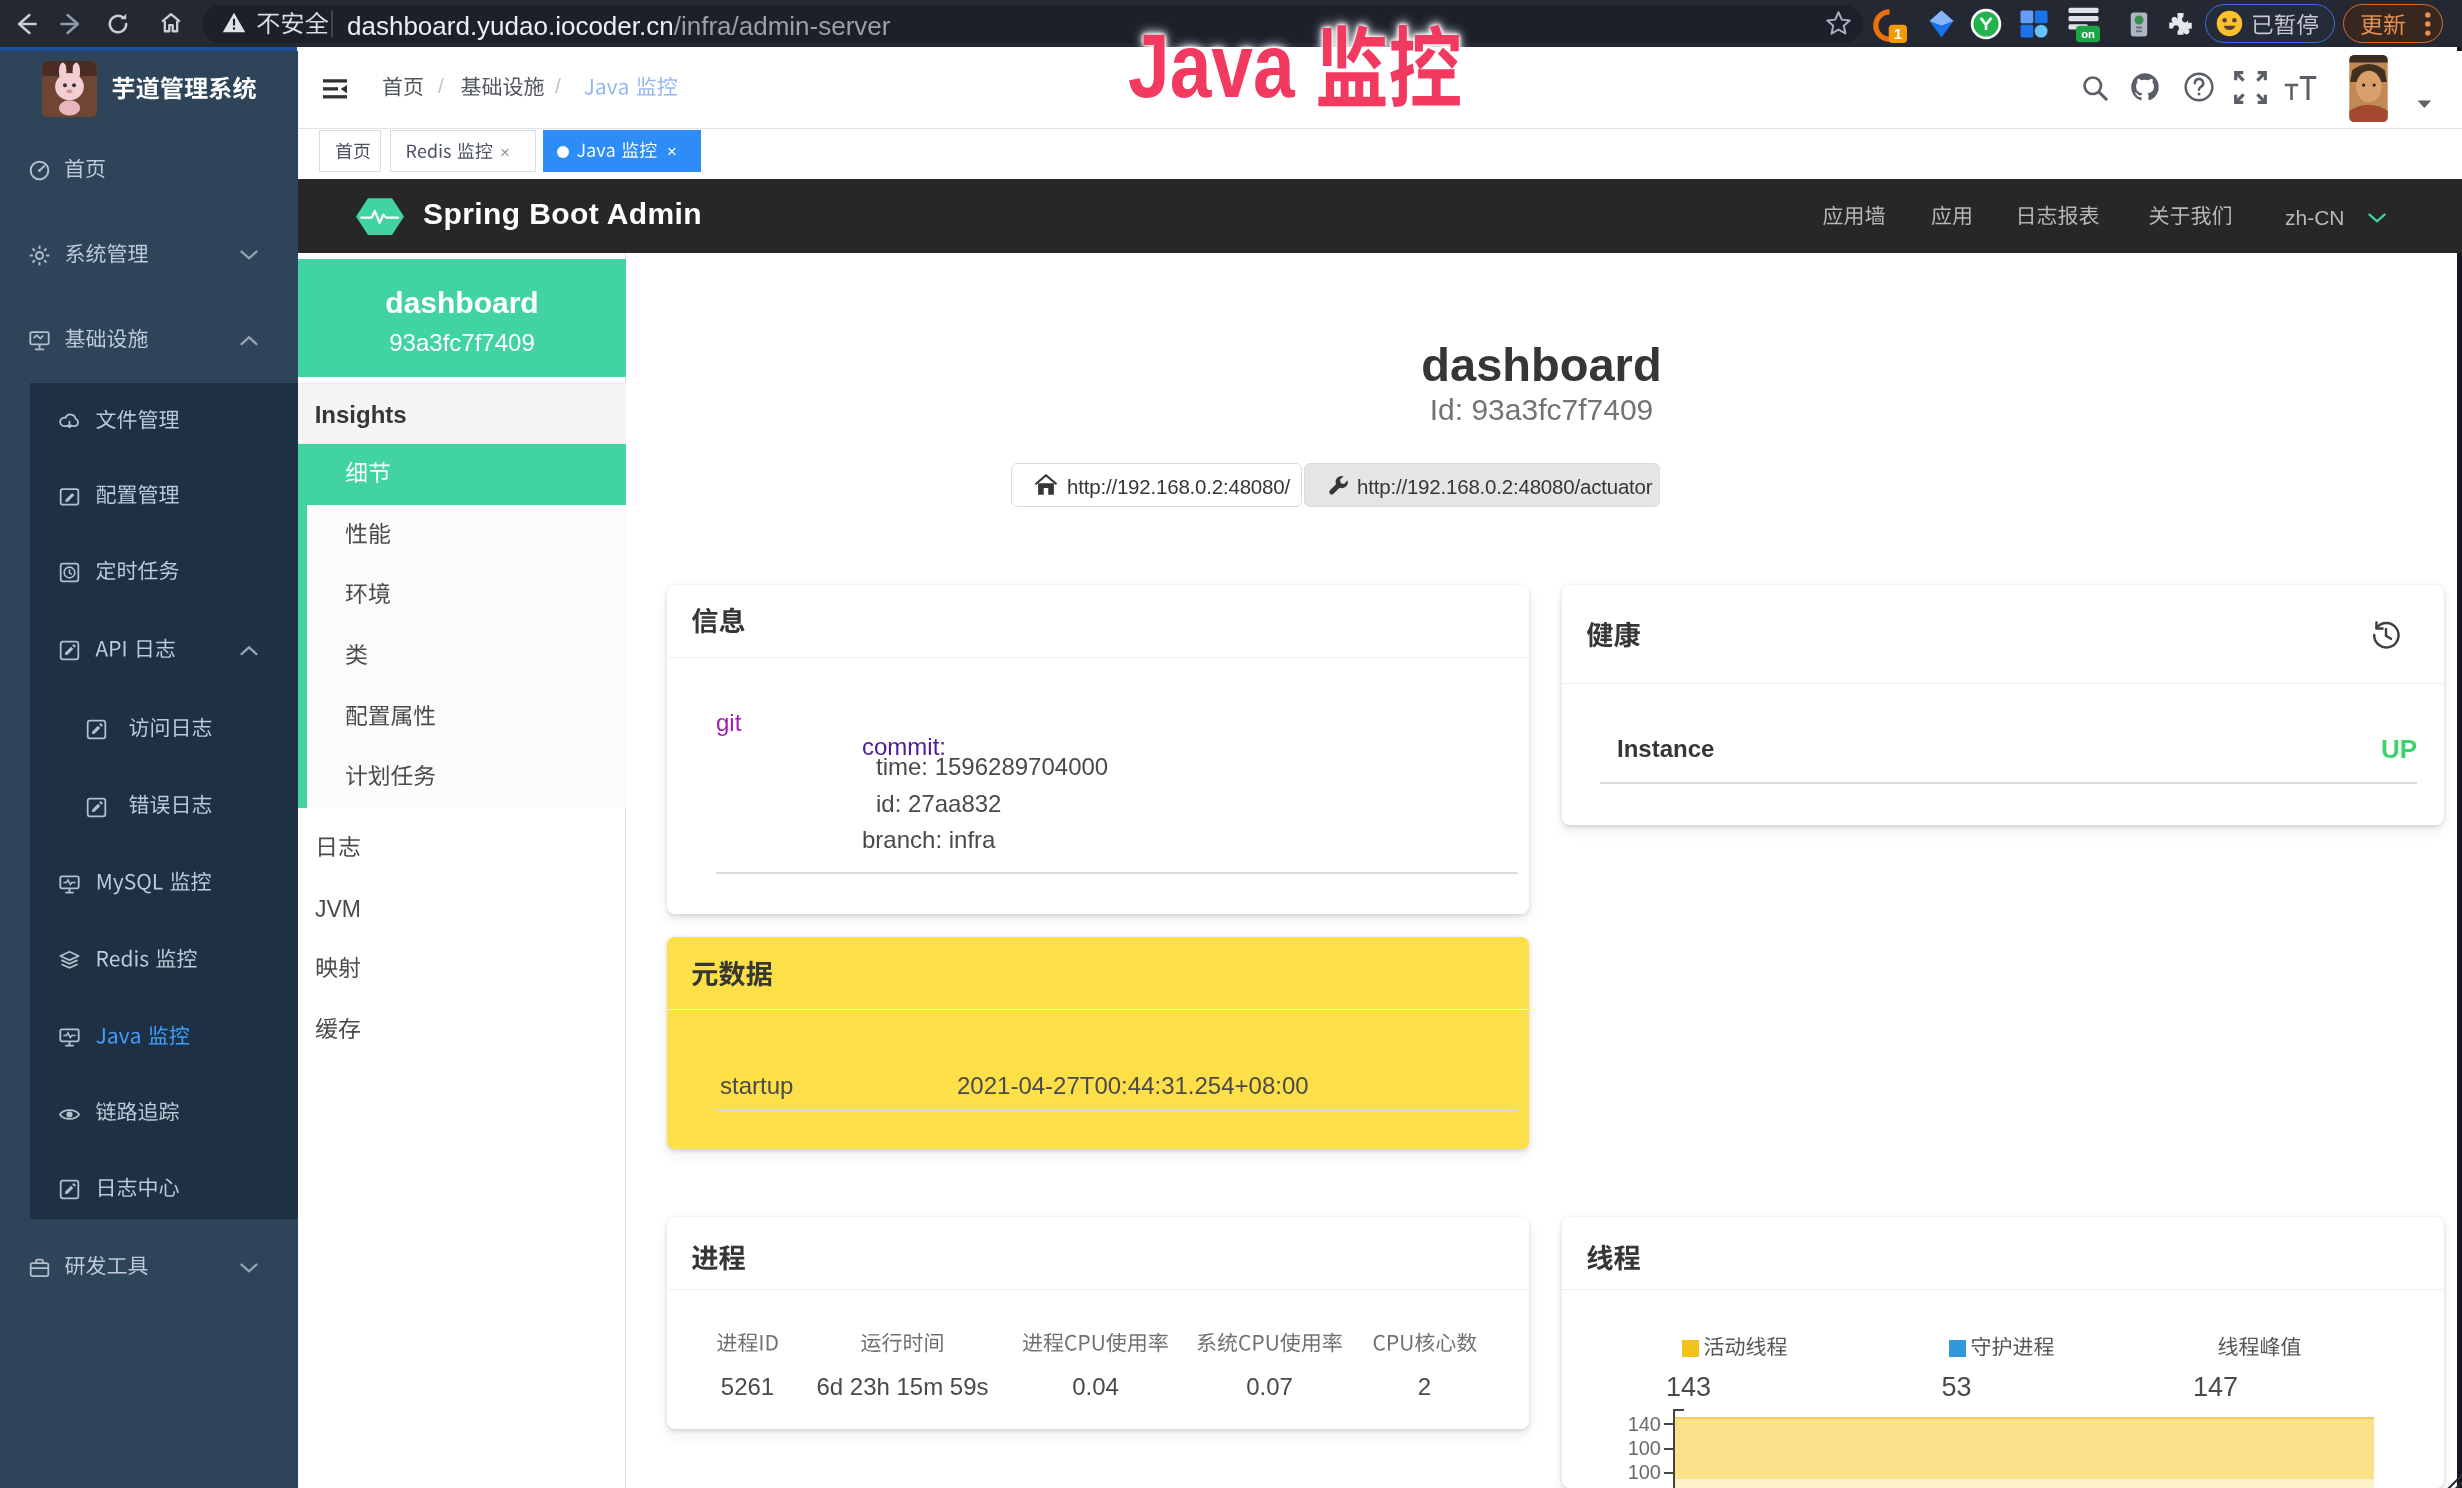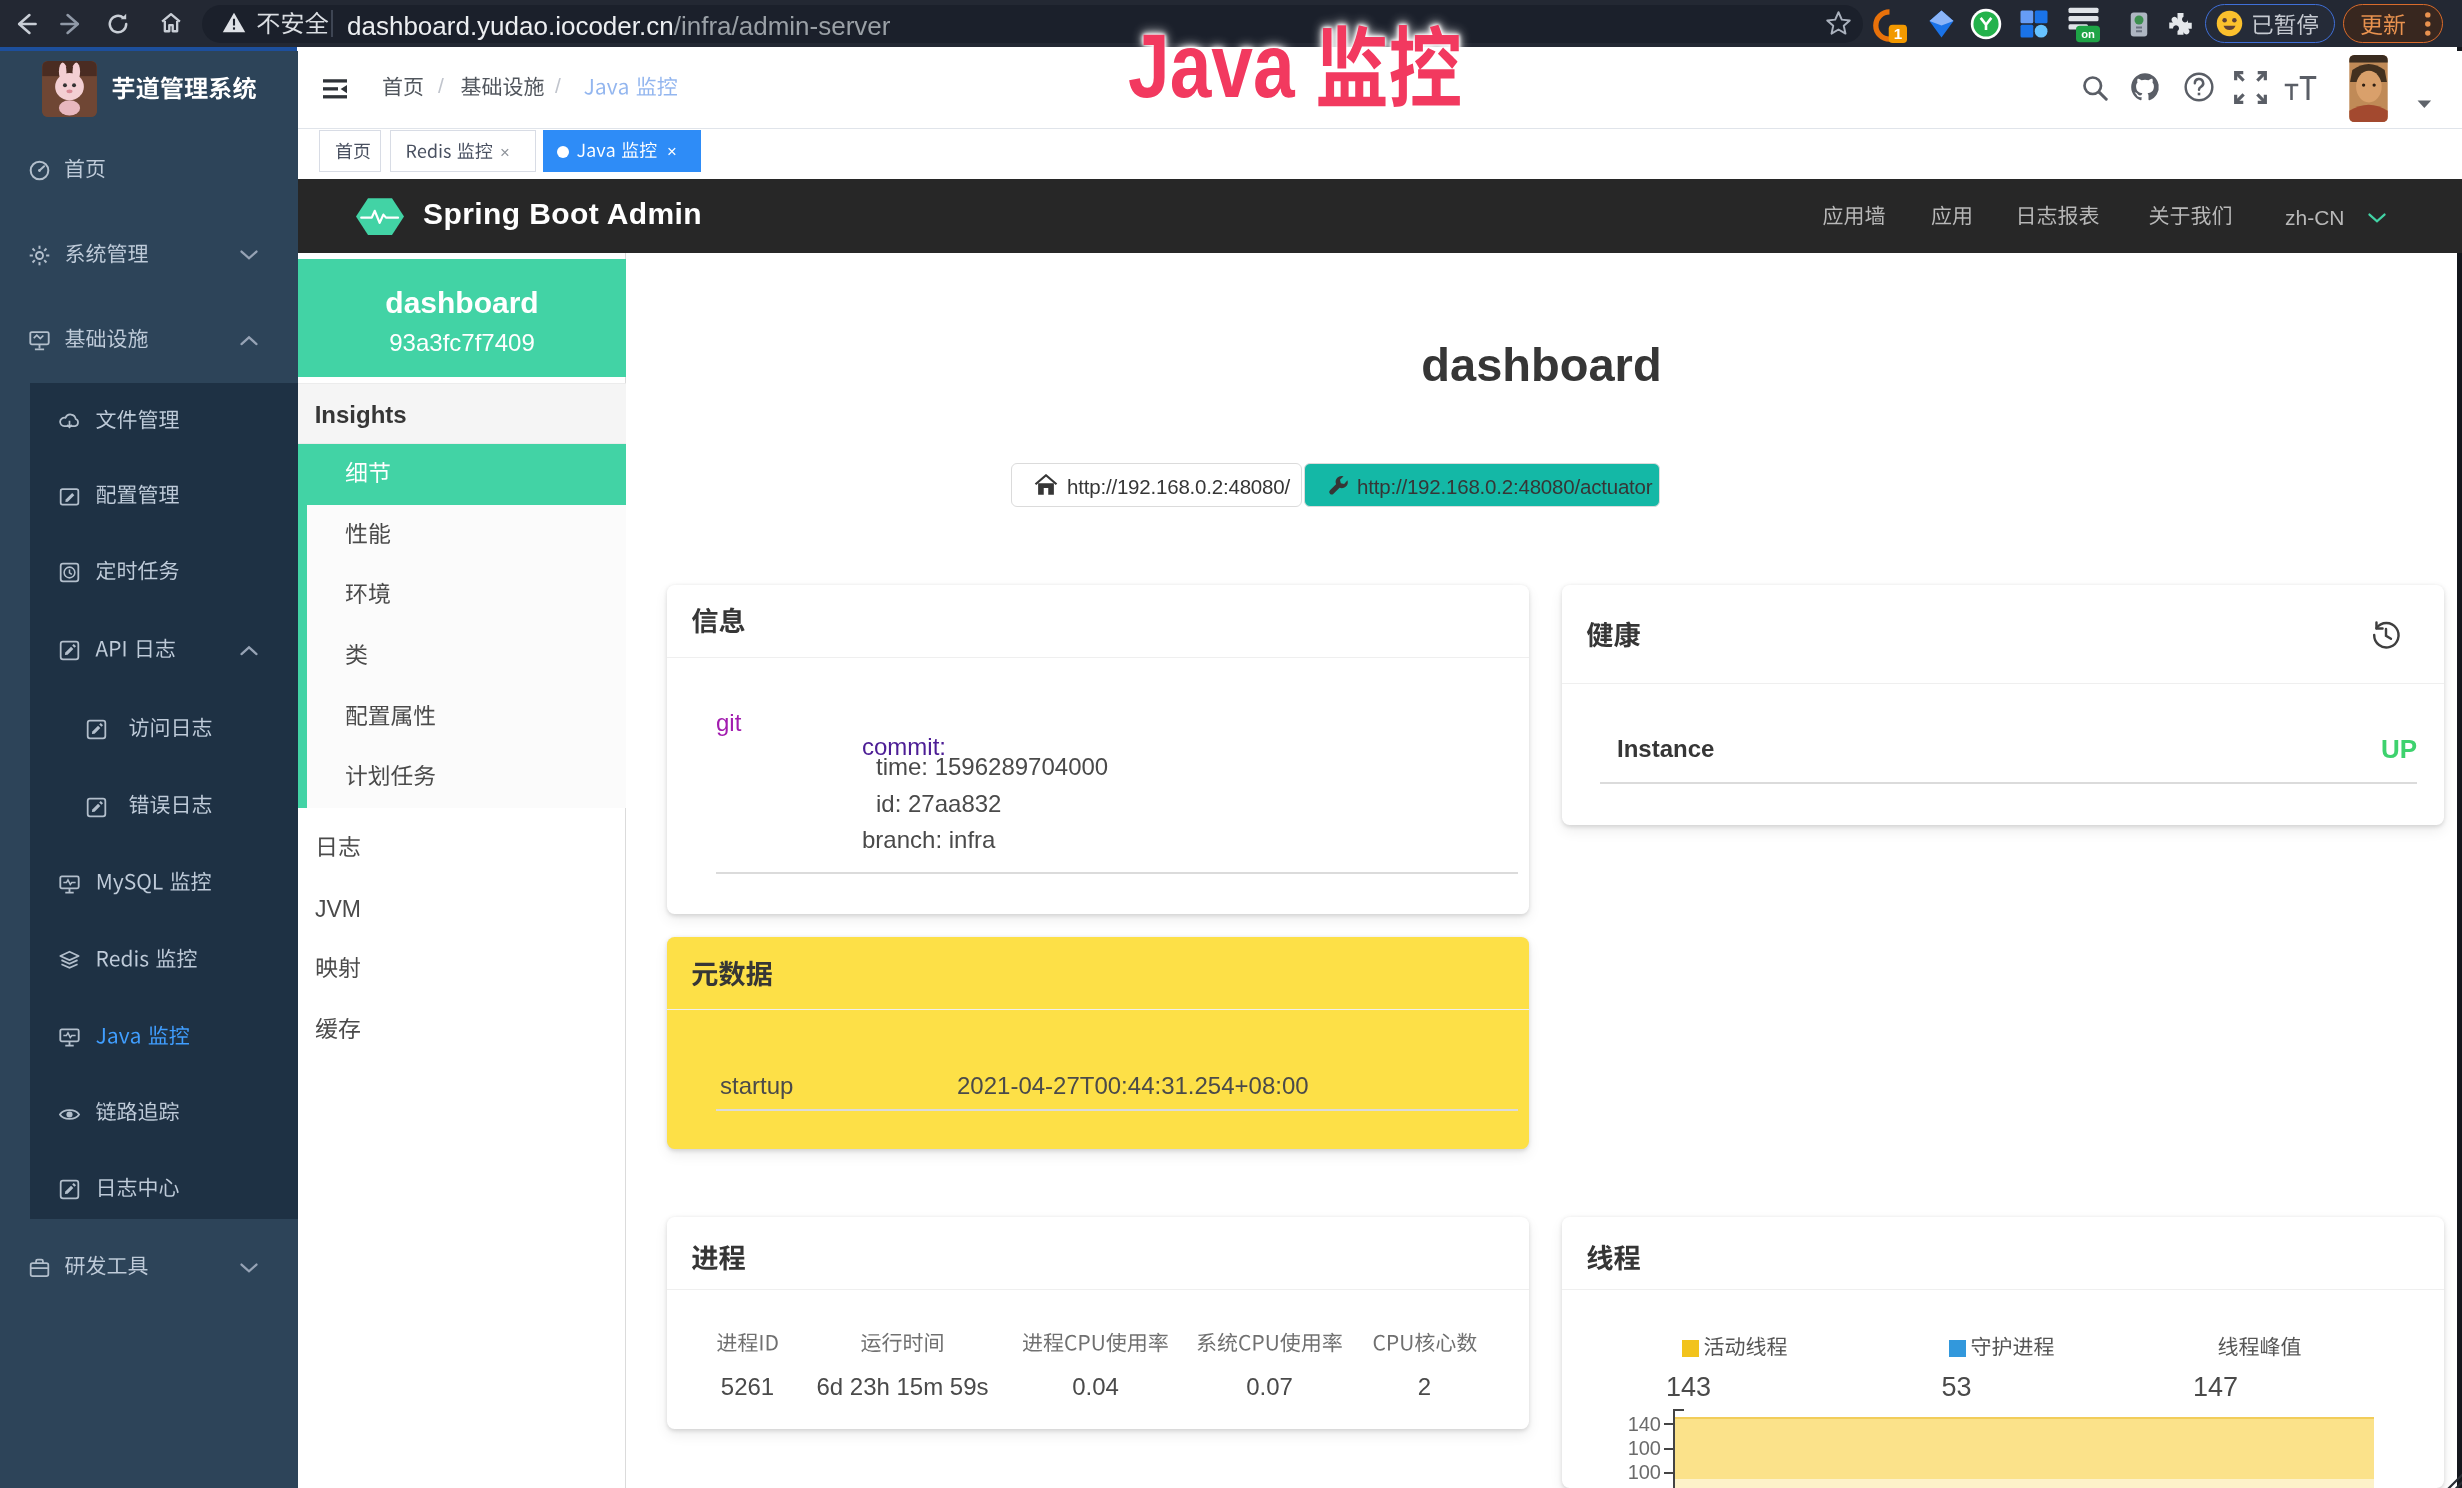--- a/index.html
+++ b/index.html
@@ -666,30 +666,31 @@
         </g>
       </svg></div>
 <div style="position:absolute;left:315px;top:1017px"><svg class="" width="46" height="26" viewBox="0 0 60 34" style="display:inline-block;vertical-align:middle;overflow:visible">
         <g fill="#4a4a4a" transform="translate(0 26.4) scale(0.030000 -0.030000)">
           <path transform="translate(0.0 0)" d="M35 52 52 -22C141 10 260 51 373 91L361 151C239 113 116 75 35 52ZM599 718C611 674 622 616 626 582L690 597C685 629 672 685 659 728ZM879 833C762 807 549 790 375 784C382 768 391 743 392 726C569 730 786 747 923 777ZM56 424C71 431 95 437 218 451C174 388 134 338 116 318C85 282 61 257 40 252C48 234 59 199 63 184C84 196 118 205 368 256C366 272 365 300 366 320L169 284C247 372 324 480 388 589L325 627C306 590 284 553 262 518L135 507C194 593 253 703 298 810L224 839C183 720 111 591 88 558C67 524 49 501 31 497C40 477 52 440 56 424ZM420 697C438 657 458 603 467 570L528 591C519 622 497 674 478 713ZM840 739C819 689 781 619 747 570H390V508H511L504 429H350V365H495C471 220 418 63 283 -26C300 -38 323 -61 333 -78C426 -13 484 79 520 179C552 131 590 88 635 52C576 16 507 -8 432 -25C445 -38 466 -66 473 -82C554 -62 628 -32 692 11C759 -32 839 -64 927 -83C937 -63 958 -34 974 -19C891 -4 815 22 750 57C811 113 858 186 888 281L846 300L832 297H554L567 365H952V429H576L584 508H940V570H820C849 614 883 667 911 716ZM559 239H800C775 180 738 132 693 93C636 134 591 183 559 239Z"></path>
           <path transform="translate(1000.0 0)" d="M613 349V266H335V196H613V10C613 -4 610 -8 592 -9C574 -10 514 -10 448 -8C458 -29 468 -58 471 -79C557 -79 613 -79 647 -68C680 -56 689 -35 689 9V196H957V266H689V324C762 370 840 432 894 492L846 529L831 525H420V456H761C718 416 663 375 613 349ZM385 840C373 797 359 753 342 709H63V637H311C246 499 153 370 31 284C43 267 61 235 69 216C112 247 152 282 188 320V-78H264V411C316 481 358 557 394 637H939V709H424C438 746 451 784 462 821Z"></path>
         </g>
       </svg></div>
 <div style="position:absolute;left:626px;top:253px;width:1831px;height:1235px;background:#fff"></div>
 <div style="position:absolute;left:626px;top:337px;width:1831px;text-align:center;font:600 47px 'Liberation Sans',sans-serif;color:#363636">dashboard</div>
+<div style="position:absolute;left:626px;top:393px;width:1831px;text-align:center;font:30px 'Liberation Sans',sans-serif;color:#737373">Id: 93a3fc7f7409</div>
 <div style="position:absolute;left:1011px;width:291px;top:463px;height:44px;background:#fff;border:0.8px solid #dbdbdb;box-sizing:border-box;border-radius:6px">
       <div style="position:absolute;left:21px;top:9px">
         <svg width="26" height="24" viewBox="0 0 34 32" style="display:block">
           <path d="M3 15 L17 3 L31 15" stroke="#363636" stroke-width="3" fill="none" stroke-linejoin="round"></path>
           <path d="M6.5 13.5 V29 h7.5 V20 h6 v9 H27.5 V13.5" fill="#363636"></path>
         </svg>
       </div>
       <div style="position:absolute;left:55px;top:11.4px;letter-spacing:-0.2px;font:20.5px 'Liberation Sans',sans-serif;color:#363636">http://192.168.0.2:48080/</div>
     </div>
-<div style="position:absolute;left:1304px;width:356px;top:463px;height:44px;background:#14b8a6;border:0.8px solid #dbdbdb;box-sizing:border-box;border-radius:6px">
+<div style="position:absolute;left:1304px;width:356px;top:463px;height:44px;background:#e5e5e5;border:0.8px solid #dbdbdb;box-sizing:border-box;border-radius:6px">
       <div style="position:absolute;left:21px;top:10px">
         <svg width="24" height="24" viewBox="0 0 32 32" style="display:block">
           <path fill="#363636" d="M28.6 8.2 a8 8 0 0 1 -10.5 10 L10 26.3 a3.3 3.3 0 0 1 -4.7-4.7 L13.4 13.5 a8 8 0 0 1 10-10.5 L18.6 7.8 l1.2 4.4 l4.4 1.2 Z"></path>
         </svg>
       </div>
       <div style="position:absolute;left:52px;top:11.4px;letter-spacing:-0.2px;font:20.5px 'Liberation Sans',sans-serif;color:#363636">http://192.168.0.2:48080/actuator</div>
     </div>
 <div style="position:absolute;left:667px;top:585px;width:862px;height:329px;background:#fff;border-radius:7.6px;box-shadow:0 1.5px 4.6px rgba(10,10,10,.13),0 6px 13.7px rgba(10,10,10,.07)">
       <div style="position:absolute;left:0;top:0;width:862px;height:73px;border-bottom:1.5px solid #efefef;box-sizing:border-box"></div>
       <div style="position:absolute;left:24px;top:22px"><svg class="" width="55" height="31" viewBox="0 0 72 41" style="display:inline-block;vertical-align:middle;overflow:visible">

